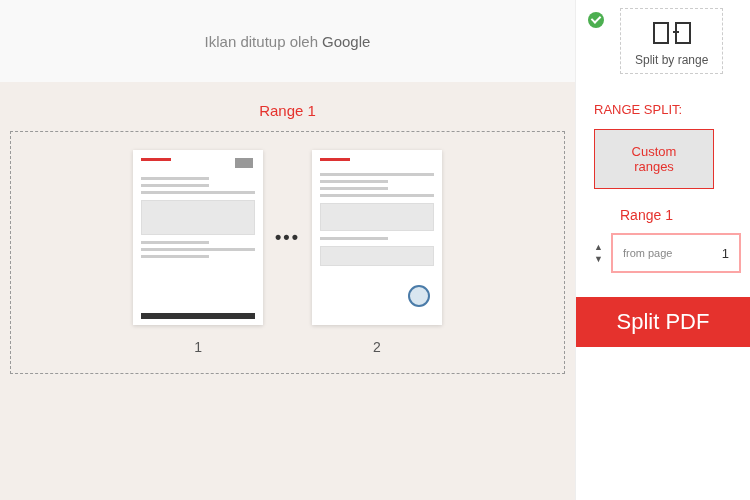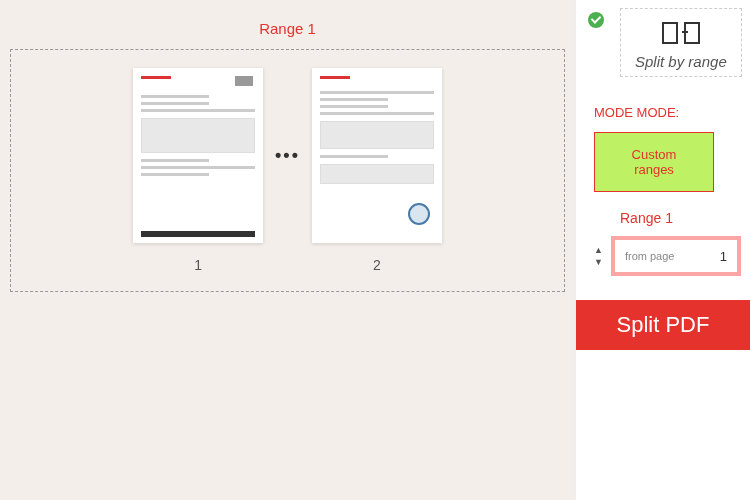--- a/index.html
+++ b/index.html
@@ -26,37 +26,41 @@
     .panel-title { text-align: center; font-size: 22px; font-weight: 400; color: #333; padding: 14px 0 10px; }
     .mode-row { display: flex; align-items: flex-start; padding: 8px 0 0 12px; gap: 16px; }
     .check-icon { width: 16px; height: 16px; border-radius: 50%; background: #4caf50; position: relative; flex-shrink: 0; margin-top: 4px; }
     .check-icon::after { content: ''; position: absolute; left: 5px; top: 2px; width: 4px; height: 7px; border: solid #fff; border-width: 0 2px 2px 0; transform: rotate(45deg); }
     .mode-option { display: flex; flex-direction: column; align-items: center; border: 1px dashed #ccc; padding: 10px 14px 6px; cursor: pointer; }
     .split-icon { width: 42px; height: 28px; position: relative; margin-bottom: 6px; }
     .split-icon .pg { position: absolute; width: 16px; height: 22px; border: 2px solid #333; top: 3px; }
     .split-icon .pg.l { left: 2px; }
     .split-icon .pg.r { right: 2px; }
     .split-icon .dash { position: absolute; left: 22px; top: 12px; width: 6px; height: 2px; background: #333; }
-    .mode-label { font-size: 15px; color: #555; font-style: italic; }
+    .mode-label { font-size: 12px; color: #555; }
     .section-label { color: #e5322d; font-size: 13px; font-weight: 500; margin: 28px 0 12px 18px; }
     .mode-btn-row { padding: 0 0 0 18px; }
-    .mode-btn { border: 1.5px solid #e5322d; color: #e5322d; background: #bef264; padding: 14px 22px; font-size: 13px; text-align: center; cursor: pointer; width: 120px; }
+    .mode-btn { border: 1.5px solid #e5322d; color: #e5322d; background: #e5e5e5; padding: 14px 22px; font-size: 13px; text-align: center; cursor: pointer; width: 120px; }
     .range-config { padding: 0 0 0 18px; margin-top: 18px; }
     .range-config-title { color: #e5322d; font-size: 14px; margin: 0 0 10px 26px; }
     .page-input-row { display: flex; align-items: center; gap: 8px; }
     .spinner { display: flex; flex-direction: column; gap: 2px; font-size: 9px; color: #555; cursor: pointer; }
-    .page-field { border: 4px solid #fca5a5; display: flex; align-items: center; height: 40px; width: 130px; }
+    .page-field { border: 2px solid #fca5a5; display: flex; align-items: center; height: 40px; width: 130px; }
     .field-label { font-size: 11px; color: #888; padding: 0 10px; }
     .field-val { margin-left: auto; padding-right: 10px; font-size: 13px; color: #333; }
     .action-btn { background: #e5322d; color: #fff; font-size: 22px; text-align: center; padding: 12px 0; margin-top: 24px; cursor: pointer; }
   </style>
 </head>
 <body>
 
 <div class="left">
+  <div class="ad-banner">
+    <span>Iklan ditutup oleh</span>
+    <span class="google">Google</span>
+  </div>
   <div class="preview-area">
     <div class="range-title">Range 1</div>
     <div class="range-container">
       <div class="page-wrapper">
         <div class="page-thumb">
           <div class="doc-content">
             <div class="doc-line red"></div>
             <div class="doc-logo"></div>
             <div style="height:12px"></div>
             <div class="doc-line sm"></div>
@@ -98,21 +102,21 @@
     <div class="check-icon"></div>
     <div class="mode-option">
       <div class="split-icon">
         <div class="pg l"></div>
           <div class="dash"></div>
           <div class="pg r"></div>
       </div>
       <div class="mode-label">Split by range</div>
     </div>
   </div>
-  <div class="section-label">MODE MODE:</div>
+  <div class="section-label">RANGE SPLIT:</div>
   <div class="mode-btn-row">
     <div class="mode-btn" style="white-space:pre-line">Custom
 ranges</div>
   </div>
   <div class="range-config">
     <div class="range-config-title">Range 1</div>
     <div class="page-input-row">
       <div class="spinner">
         <span>▲</span>
         <span>▼</span>

